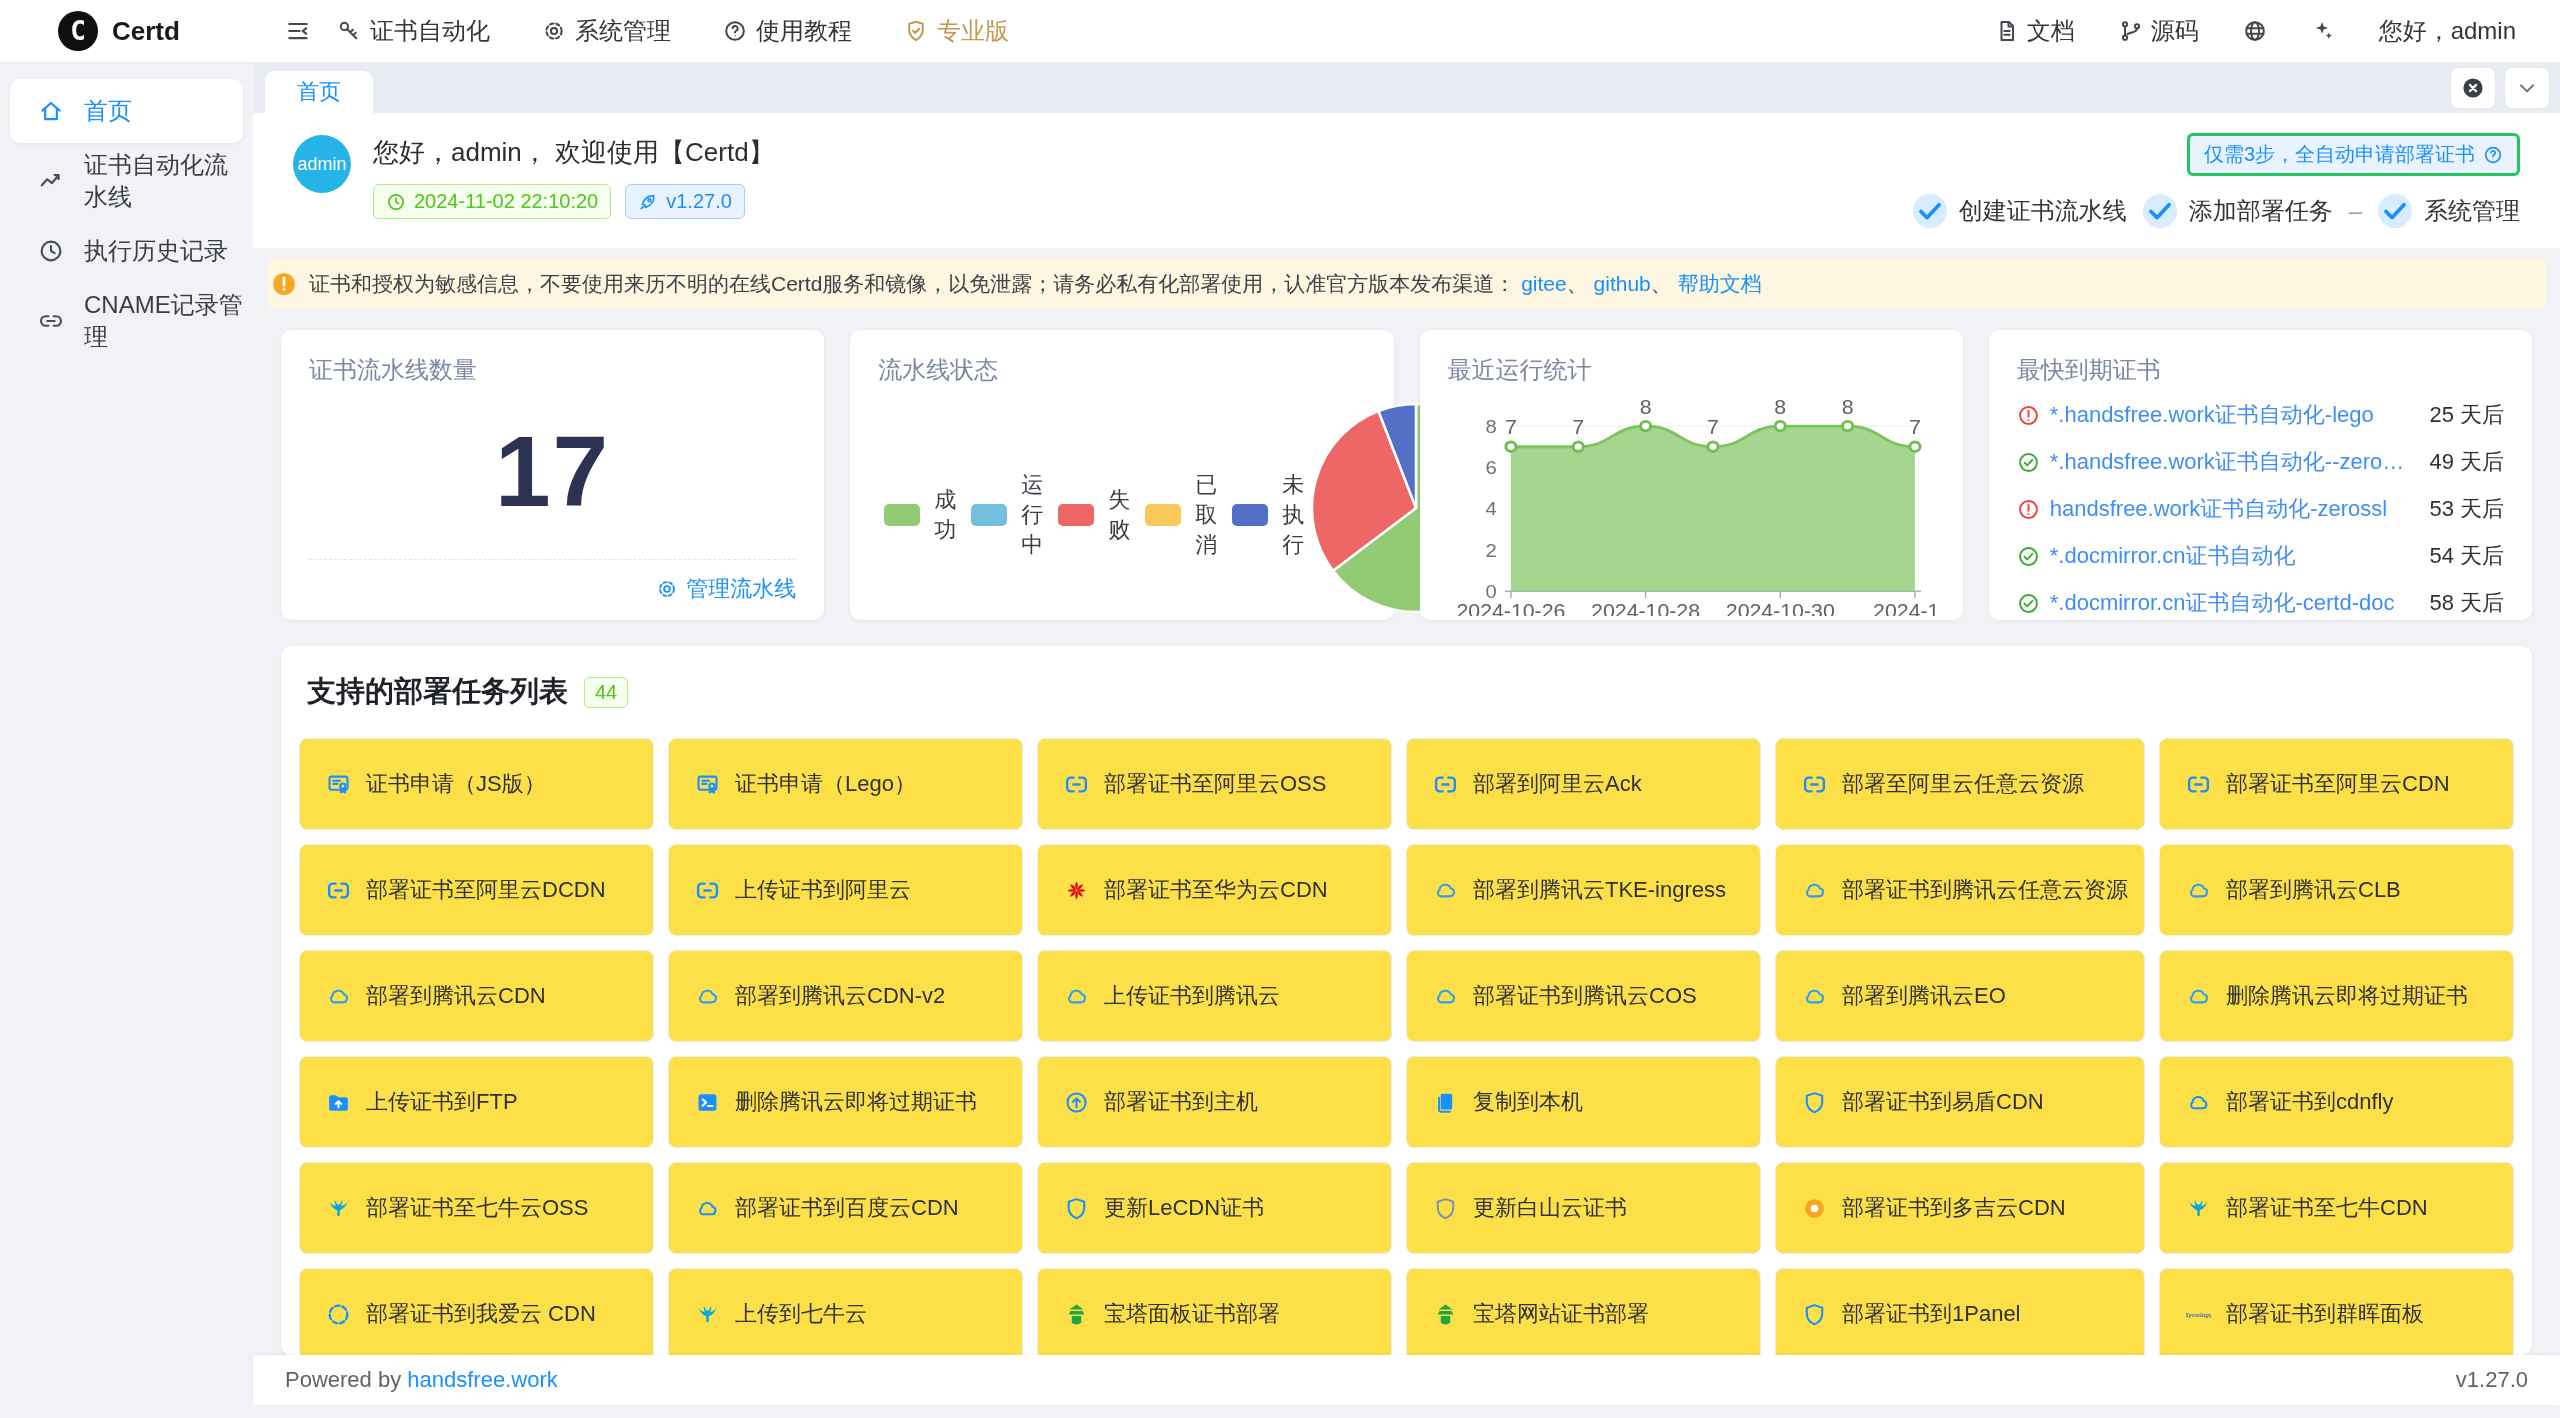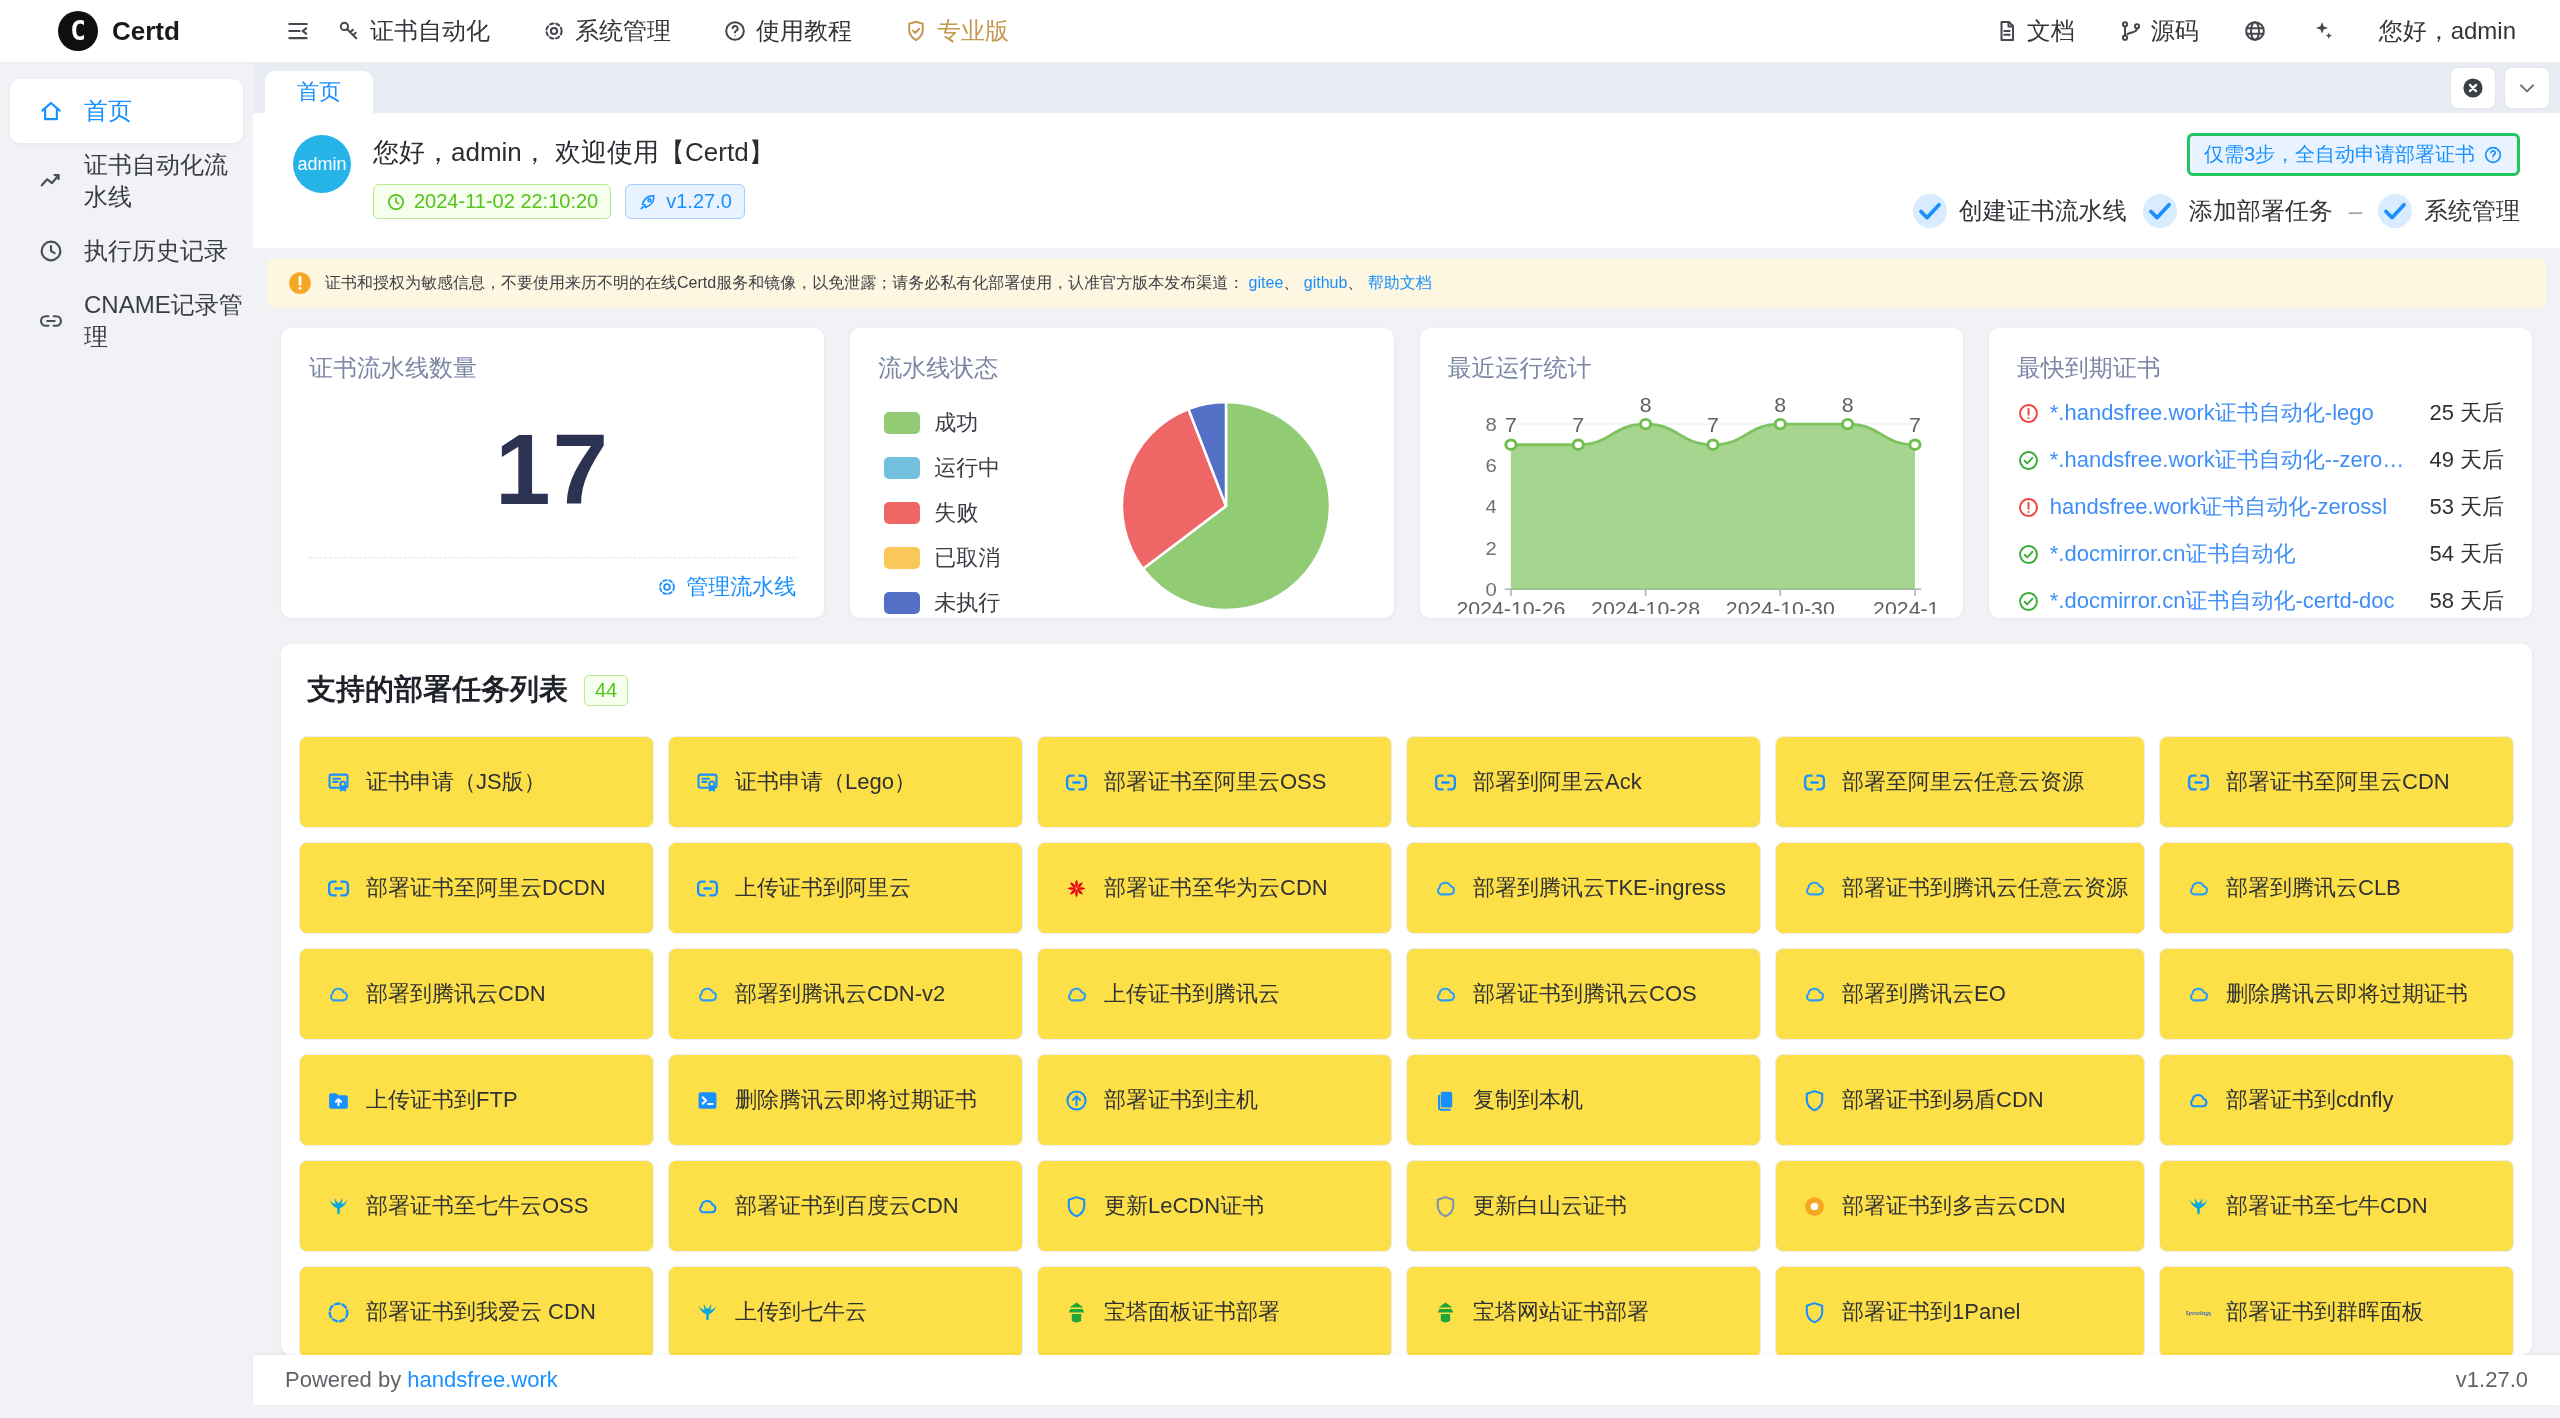--- a/index.html
+++ b/index.html
@@ -48,36 +48,36 @@
   .badge { display:inline-flex; align-items:center; gap:8px; font-size:20px; border-radius:6px; padding:5px 12px; border:1px solid transparent; }
   .badge.green { color:#52c41a; background:#f6ffed; border-color:#b7eb8f; }
   .badge.blue { color:#1890ff; background:#e8f3ff; border-color:#a6cfff; }
   .welcome-right { display:flex; flex-direction:column; align-items:flex-end; gap:18px; padding-top:2px; }
   .promo { display:inline-flex; align-items:center; gap:8px; font-size:20px; color:#1890ff; background:#e8f3ff; border:3px solid #22c55e; border-radius:6px; padding:5px 14px; cursor:pointer; }
   .steps { display:flex; align-items:center; gap:16px; font-size:24px; color:#33353a; }
   .step { display:flex; align-items:center; gap:12px; }
   .step-check { width:34px; height:34px; border-radius:50%; background:#d8ebff; color:#1890ff; display:flex; align-items:center; justify-content:center; font-size:20px; }
   .step-dash { color:#9aa0a8; }
 
-  .alert { margin:10px 14px 0 14px; background:#fdf6e0; border-radius:8px; padding:12px 20px; display:flex; align-items:center; gap:12px; font-size:16px; color:#3f4147; }
+  .alert { margin:10px 14px 0 14px; background:#fdf6e0; border-radius:8px; padding:12px 4px; display:flex; align-items:center; gap:12px; font-size:21px; color:#3f4147; }
   .alert .icon { font-size:26px; flex:none; }
   .alert a { color:#1890ff; text-decoration:none; cursor:pointer; }
   .alert .sep { color:#3f4147; }
 
   .stats { display:flex; gap:26px; margin:20px 28px 0 28px; }
   .card { background:#fff; border-radius:10px; box-shadow:0 1px 4px rgba(31,35,41,.06); }
   .stat-card { flex:1; height:290px; padding:24px 28px; position:relative; min-width:0; }
   .card-title { font-size:24px; color:#7c87a5; }
 
   .big-number { text-align:center; font-size:100px; font-weight:bold; color:#2b3252; margin-top:28px; letter-spacing:2px; }
   .stat-footer { position:absolute; left:28px; right:28px; bottom:14px; border-top:1px dashed #e2e5ec; padding-top:14px; text-align:right; }
   .manage-link { color:#1890ff; font-size:22px; display:inline-flex; align-items:center; gap:8px; cursor:pointer; }
 
   .status-body { display:flex; align-items:center; margin-top:10px; }
-  .legend { display:flex; flex-direction:column; gap:15px; margin-left:6px; margin-top:8px; }
+  .legend { display:flex; gap:15px; margin-left:6px; margin-top:8px; }
   .legend-item { display:flex; align-items:center; gap:14px; font-size:22px; color:#3a3d44; cursor:pointer; }
   .legend-swatch { width:36px; height:22px; border-radius:5px; flex:none; }
   .pie-wrap { margin-left:auto; margin-right:28px; }
 
   .expiry-list { margin-top:14px; display:flex; flex-direction:column; gap:17px; }
   .expiry-row { display:flex; align-items:center; gap:10px; font-size:22px; }
   .expiry-row .icon { font-size:23px; flex:none; }
   .expiry-row .icon.warn { color:#f2413c; }
   .expiry-row .icon.ok { color:#3cab35; }
   .expiry-name { color:#3e8ef7; flex:1; white-space:nowrap; overflow:hidden; text-overflow:ellipsis; cursor:pointer; }

